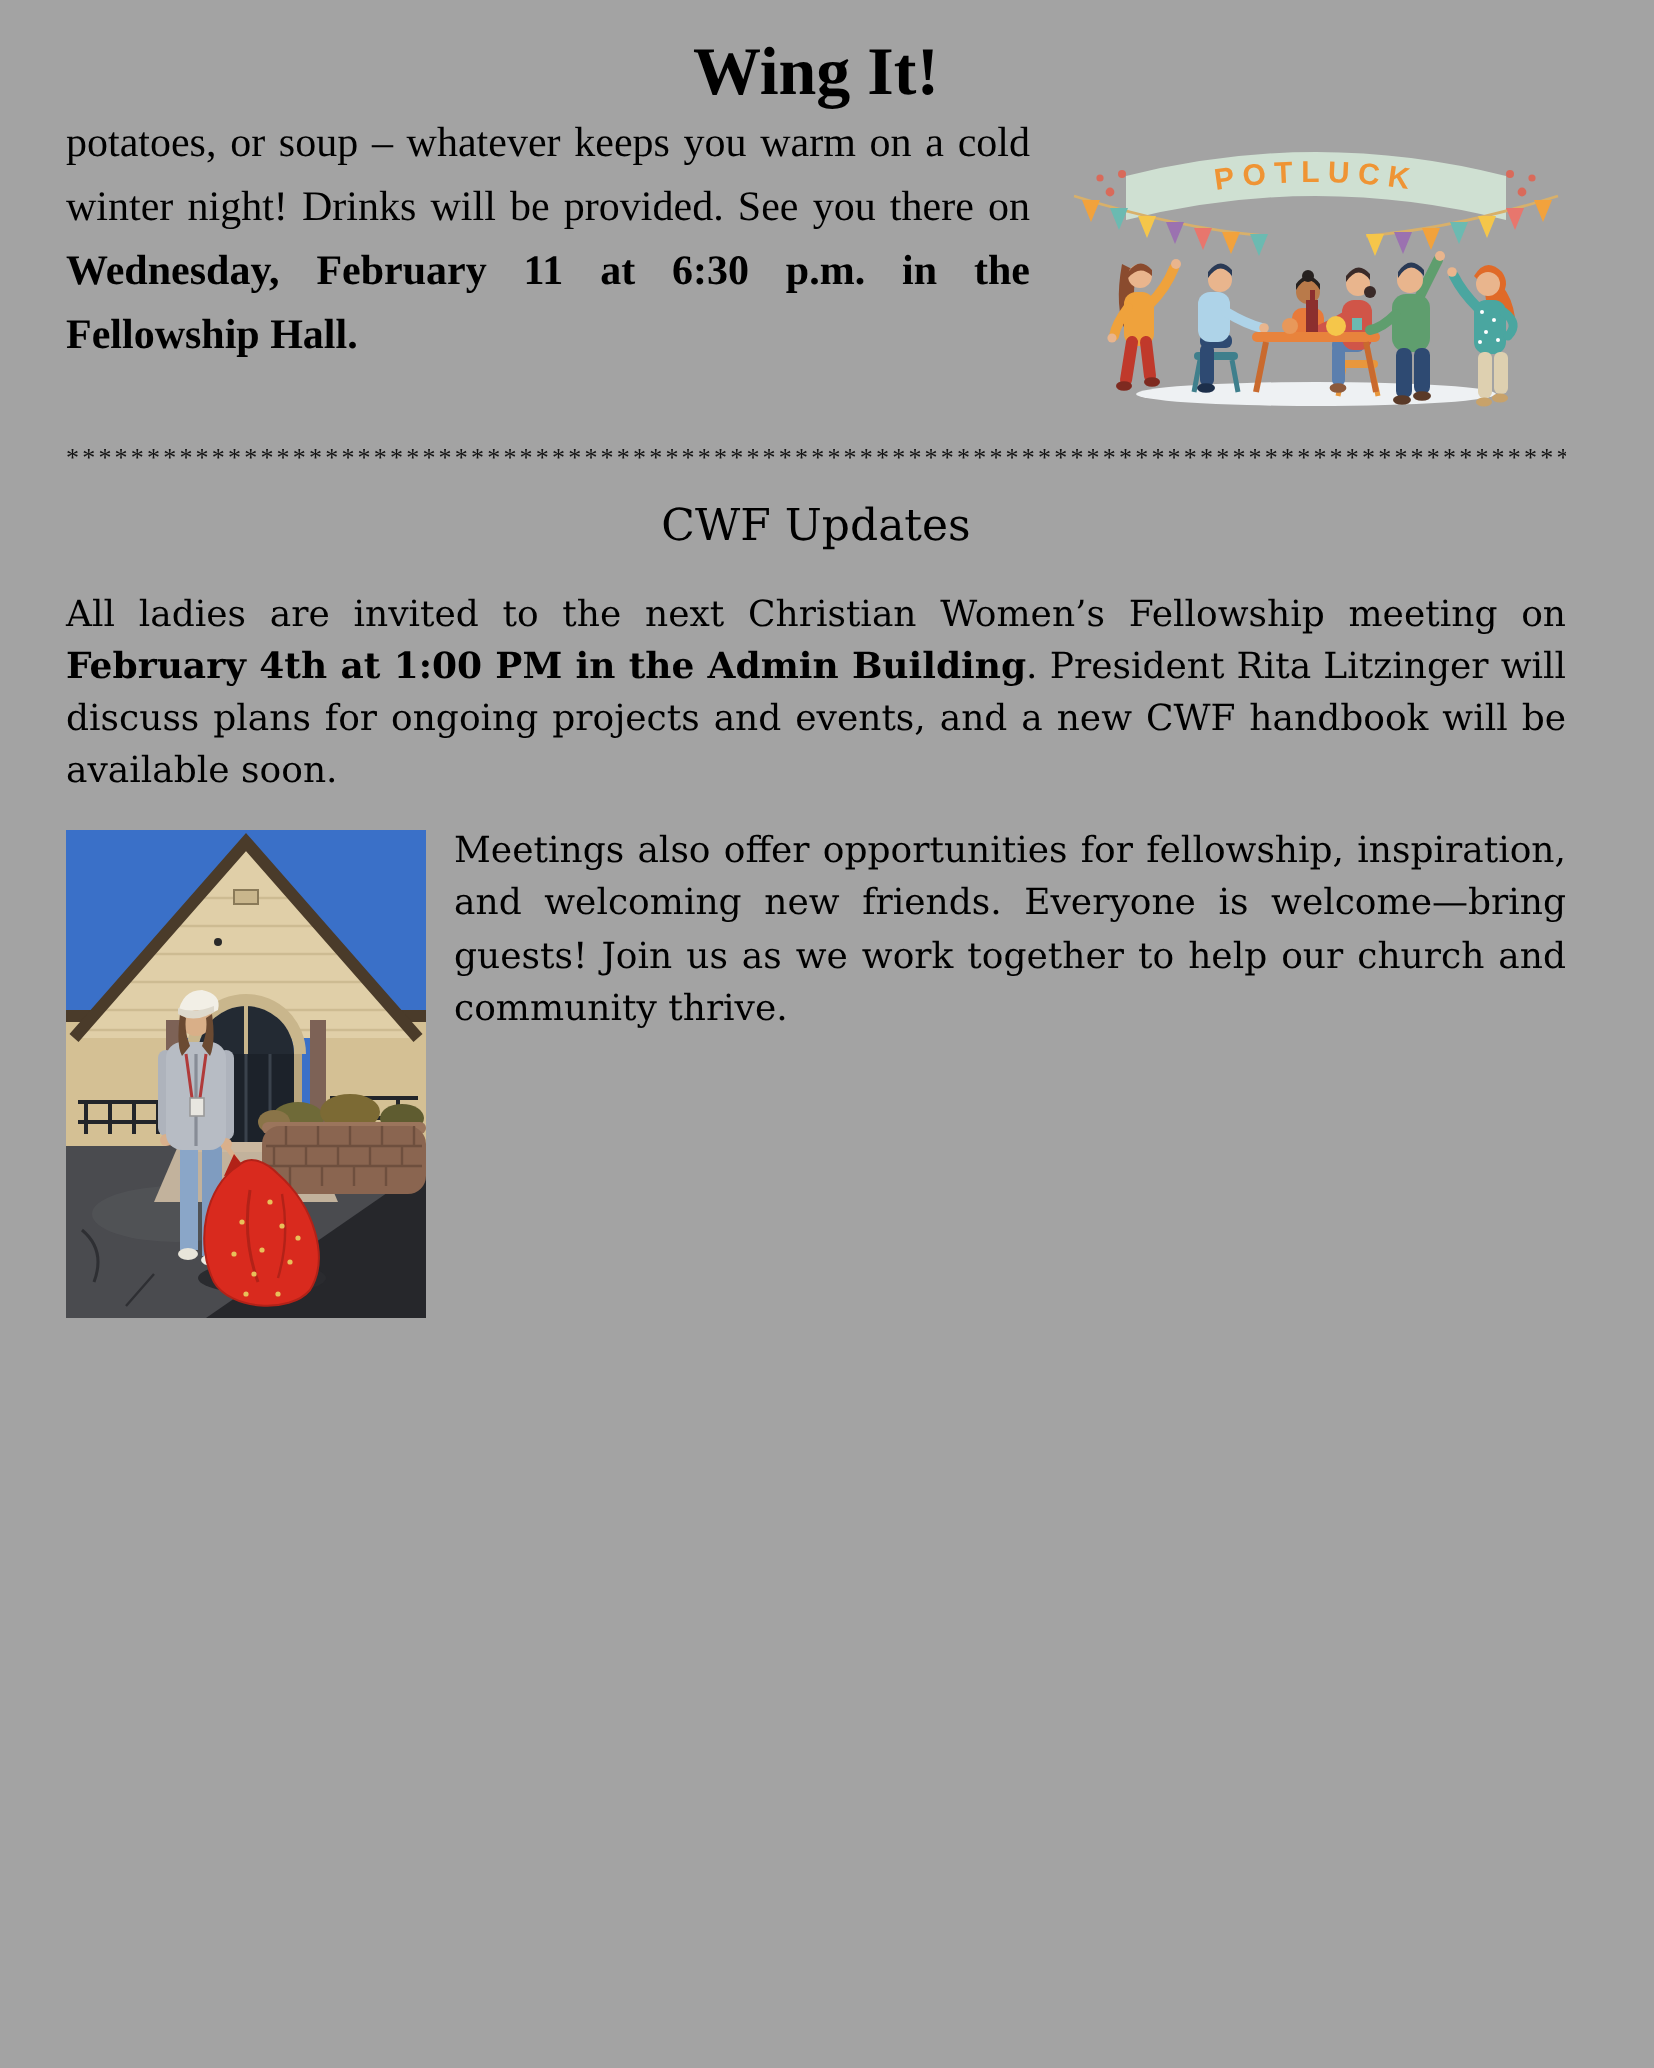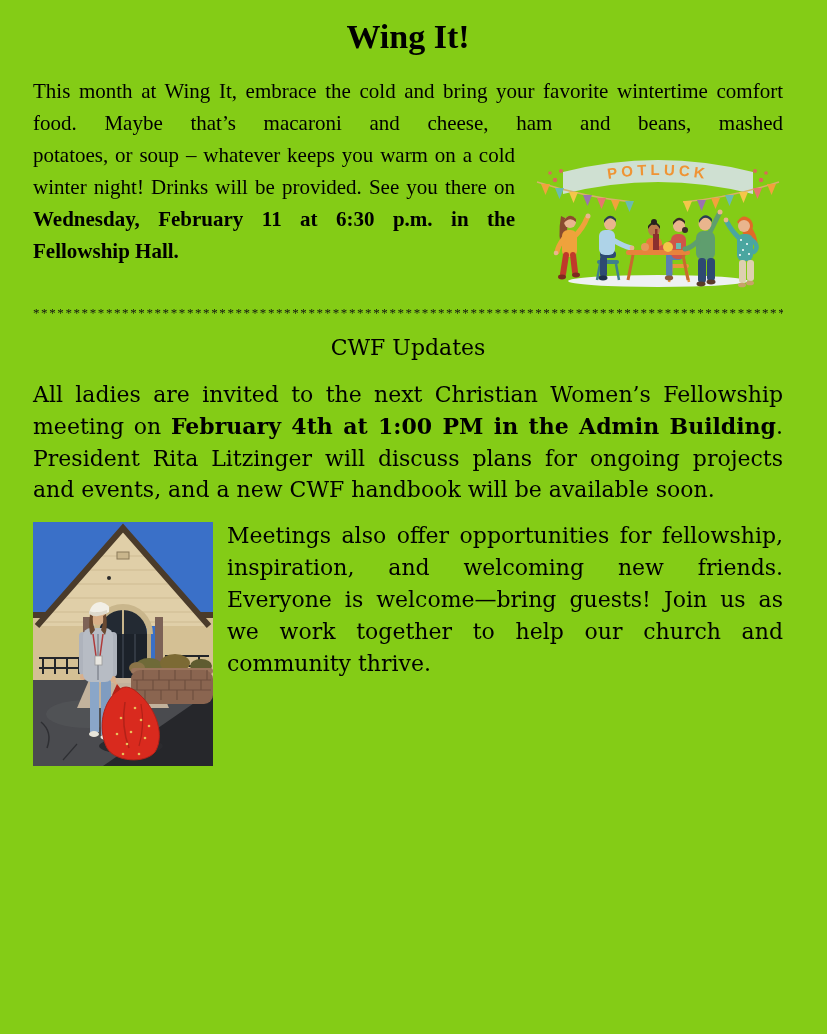--- a/index.html
+++ b/index.html
@@ -1,52 +1,51 @@
 <!DOCTYPE html>
 <html><head>
 <meta charset="utf-8">
 <style>
   html,body { margin:0; padding:0; background:#ffffff; }
   .page {
     width:827px; height:1034px; box-sizing:border-box;
-    padding:12px 44px 0 33px; background:#84cc16; color:#000;
+    padding:12px 44px 0 33px; background:#a3a3a3; color:#000;
     overflow:hidden; font-family:"Liberation Serif", serif;
   }
   .title {
     font-size:34px; font-weight:700; text-align:center;
     margin:6px 0 0; font-family:"Liberation Serif", serif;
   }
   .wi { font-size:21px; line-height:1.52; text-align:justify; }
   .intro { margin:20px 0 0; text-align-last:justify; }
   .wrap-row { display:flex; align-items:flex-start; }
   .wi-left { width:482px; margin:0; }
   .potluck-box { width:250px; height:145px; margin-left:18px; margin-top:6px; flex:0 0 auto; }
   .divider {
     margin-top:14px; font-size:13px; letter-spacing:1.6px; color:#111;
     white-space:nowrap; overflow:hidden; font-family:"Liberation Serif", serif;
   }
   .cwf-heading {
     font-family:"DejaVu Serif", serif; font-size:22px; font-weight:400;
     text-align:center; margin:14px 0 19px;
   }
-  .cwf { font-family:"DejaVu Serif", serif; font-size:22px; line-height:1.45; text-align:justify; }
+  .cwf { font-family:"DejaVu Serif", serif; font-size:18px; line-height:1.45; text-align:justify; }
   .cwf-p { margin:10px 0 0; }
   .photo-block { margin-top:12px; }
   .photo-box { float:left; width:180px; height:244px; margin:4px 14px 4px 0; }
   .clear { clear:both; }
   b, strong { font-weight:700; }
 </style>
 </head>
 <body>
 
 <div class="page">
 
   <h1 class="title">Wing It!</h1>
 
-  <p class="wi intro"><span>This month at Wing It, embrace the cold and bring your favorite wintertime comfort food. Maybe that’s macaroni and cheese, ham and beans, mashed</span></p>
 
   <div class="wrap-row">
     <p class="wi wi-left"><span>potatoes, or soup – whatever keeps you warm on a cold winter night! Drinks will be provided. See you there on </span><strong>Wednesday, February 11 at 6:30 p.m. in the Fellowship Hall.</strong></p>
 
     <div class="potluck-box">
       <svg viewBox="0 0 250 145" width="250" height="145">
 
         <path d="M30,26 Q125,2 220,26 L220,48 Q125,24 30,48 Z" fill="#cfe0d2"></path>
         <path id="bannerCurve" d="M36,42 Q125,16 214,42" fill="none"></path>
         <text font-family="Liberation Sans, sans-serif" font-size="15" font-weight="700" fill="#ef9434" letter-spacing="4" text-anchor="middle">

